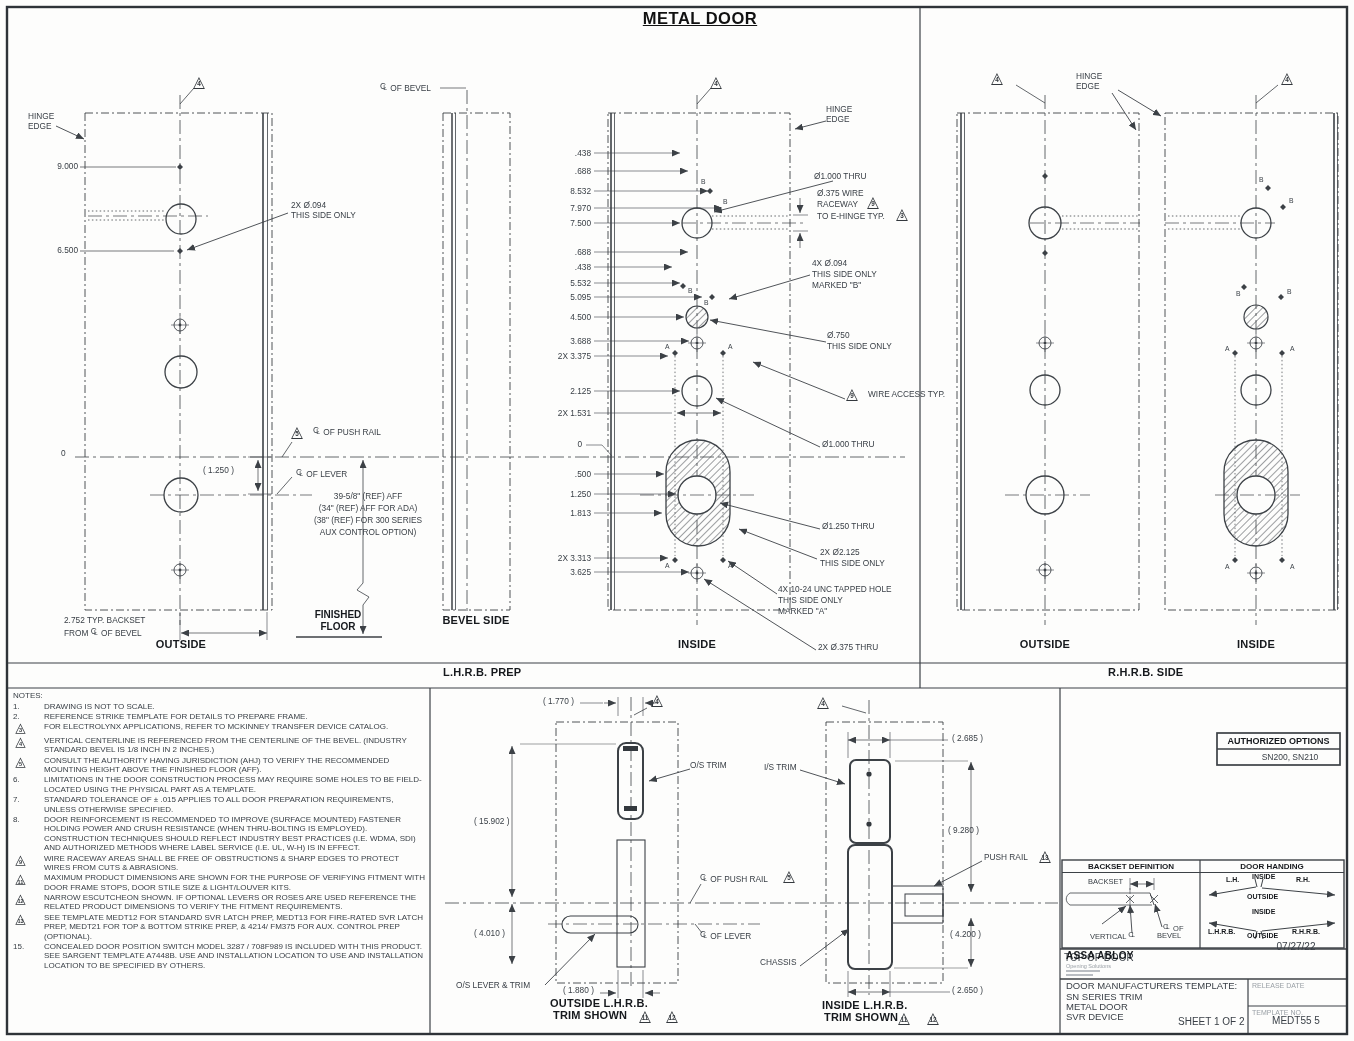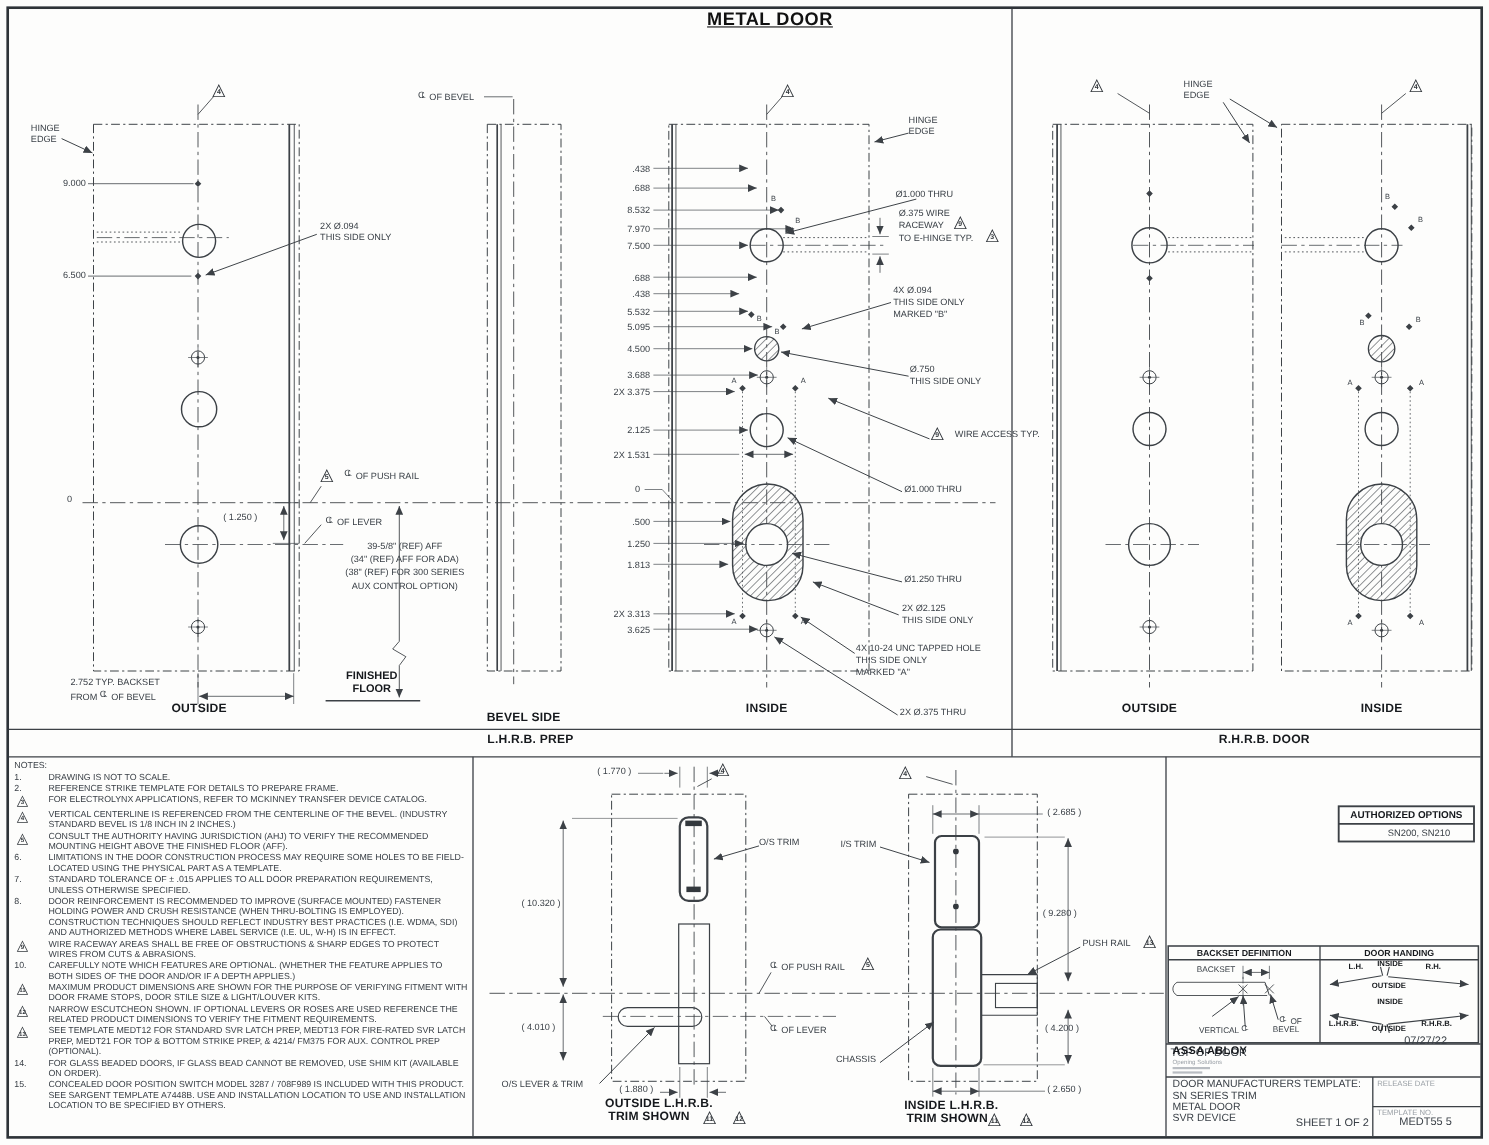--- a/index.html
+++ b/index.html
@@ -328,21 +328,21 @@
 <span class="t ctr bold" style="left:296px;top:622px;width:84px;font-size:10px">FLOOR</span>
 <span class="t" style="left:64px;top:616px">2.752 TYP. BACKSET</span>
 <span class="t" style="left:64px;top:627px"><span>FROM</span> <span class="clsym"><span class="clc">C</span><span class="cll">L</span></span> <span>OF BEVEL</span></span>
 <span class="t ctr vl" style="left:146px;top:640px;width:70px">OUTSIDE</span>
 <span class="tri" style="left:190px;top:74px">
       <span class="tg">△</span>
       <span class="tn">4</span>
     </span>
 
 <span class="t" style="left:380px;top:82px"><span class="clsym"><span class="clc">C</span><span class="cll">L</span></span> <span>OF BEVEL</span></span>
-<span class="t ctr vl" style="left:438px;top:648px;width:76px">BEVEL SIDE</span>
+<span class="t ctr vl" style="left:438px;top:616px;width:76px">BEVEL SIDE</span>
 
 <span class="t wr" style="left:826px;top:105px;width:36px">HINGE EDGE</span>
 <span class="tri" style="left:707px;top:74px">
       <span class="tg">△</span>
       <span class="tn">4</span>
     </span>
 <span class="t tr" style="left:539px;top:149px;width:52px">.438</span>
 <span class="t tr" style="left:539px;top:167px;width:52px">.688</span>
 <span class="t tr" style="left:539px;top:187px;width:52px">8.532</span>
 <span class="t tr" style="left:539px;top:204px;width:52px">7.970</span>
@@ -396,21 +396,21 @@
 <span class="t" style="left:822px;top:522px">Ø1.250 THRU</span>
 <span class="t" style="left:820px;top:548px">2X Ø2.125</span>
 <span class="t" style="left:820px;top:559px">THIS SIDE ONLY</span>
 <span class="t" style="left:778px;top:585px">4X 10-24 UNC TAPPED HOLE</span>
 <span class="t" style="left:778px;top:596px">THIS SIDE ONLY</span>
 <span class="t" style="left:778px;top:607px">MARKED "A"</span>
 <span class="t" style="left:818px;top:643px">2X Ø.375 THRU</span>
 <span class="t ctr vl" style="left:662px;top:640px;width:70px">INSIDE</span>
 
 <span class="t vl" style="left:443px;top:668px">L.H.R.B. PREP</span>
-<span class="t vl" style="left:1108px;top:668px">R.H.R.B. DOOR</span>
+<span class="t vl" style="left:1108px;top:668px">R.H.R.B. SIDE</span>
 
 <span class="tri" style="left:988px;top:70px">
       <span class="tg">△</span>
       <span class="tn">4</span>
     </span>
 <span class="tri" style="left:1278px;top:70px">
       <span class="tg">△</span>
       <span class="tn">4</span>
     </span>
 <span class="t wr" style="left:1076px;top:72px;width:36px">HINGE EDGE</span>
@@ -457,52 +457,44 @@
       </div>
   <div class="note">
         <span class="nm">8.</span>
         <span class="nt">DOOR REINFORCEMENT IS RECOMMENDED TO IMPROVE (SURFACE MOUNTED) FASTENER HOLDING POWER AND CRUSH RESISTANCE (WHEN THRU-BOLTING IS EMPLOYED). CONSTRUCTION TECHNIQUES SHOULD REFLECT INDUSTRY BEST PRACTICES (I.E. WDMA, SDI) AND AUTHORIZED METHODS WHERE LABEL SERVICE (I.E. UL, W-H) IS IN EFFECT.</span>
       </div>
   <div class="note">
         <span class="nm"><span class="ntri"><span class="tg">△</span><span class="tn">9</span></span></span>
         <span class="nt">WIRE RACEWAY AREAS SHALL BE FREE OF OBSTRUCTIONS &amp; SHARP EDGES TO PROTECT WIRES FROM CUTS &amp; ABRASIONS.</span>
       </div>
   <div class="note">
-        <span class="nm">10.</span>
-        <span class="nt">CAREFULLY NOTE WHICH FEATURES ARE OPTIONAL. (WHETHER THE FEATURE APPLIES TO BOTH SIDES OF THE DOOR AND/OR IF A DEPTH APPLIES.)</span>
-      </div>
-  <div class="note">
         <span class="nm"><span class="ntri"><span class="tg">△</span><span class="tn">11</span></span></span>
         <span class="nt">MAXIMUM PRODUCT DIMENSIONS ARE SHOWN FOR THE PURPOSE OF VERIFYING FITMENT WITH DOOR FRAME STOPS, DOOR STILE SIZE &amp; LIGHT/LOUVER KITS.</span>
       </div>
   <div class="note">
         <span class="nm"><span class="ntri"><span class="tg">△</span><span class="tn">12</span></span></span>
         <span class="nt">NARROW ESCUTCHEON SHOWN. IF OPTIONAL LEVERS OR ROSES ARE USED REFERENCE THE RELATED PRODUCT DIMENSIONS TO VERIFY THE FITMENT REQUIREMENTS.</span>
       </div>
   <div class="note">
         <span class="nm"><span class="ntri"><span class="tg">△</span><span class="tn">13</span></span></span>
         <span class="nt">SEE TEMPLATE MEDT12 FOR STANDARD SVR LATCH PREP, MEDT13 FOR FIRE-RATED SVR LATCH PREP, MEDT21 FOR TOP &amp; BOTTOM STRIKE PREP, &amp; 4214/ FM375 FOR AUX. CONTROL PREP (OPTIONAL).</span>
       </div>
   <div class="note">
-        <span class="nm">14.</span>
-        <span class="nt">FOR  GLASS BEADED DOORS, IF GLASS BEAD CANNOT BE REMOVED, USE SHIM KIT (AVAILABLE ON ORDER).</span>
-      </div>
-  <div class="note">
         <span class="nm">15.</span>
         <span class="nt">CONCEALED DOOR POSITION SWITCH MODEL 3287 / 708F989 IS INCLUDED WITH THIS PRODUCT. SEE SARGENT TEMPLATE A7448B. USE AND INSTALLATION LOCATION TO USE AND INSTALLATION LOCATION TO BE SPECIFIED BY OTHERS.</span>
       </div>
 </div>
 
 <span class="t" style="left:543px;top:697px">( 1.770 )</span>
 <span class="tri" style="left:648px;top:692px">
       <span class="tg">△</span>
       <span class="tn">4</span>
     </span>
 <span class="t" style="left:690px;top:761px">O/S TRIM</span>
-<span class="t" style="left:474px;top:817px">( 10.320 )</span>
+<span class="t" style="left:474px;top:817px">( 15.902 )</span>
 <span class="t" style="left:700px;top:873px"><span class="clsym"><span class="clc">C</span><span class="cll">L</span></span> <span>OF PUSH RAIL</span></span>
 <span class="tri" style="left:780px;top:868px">
       <span class="tg">△</span>
       <span class="tn">5</span>
     </span>
 <span class="t" style="left:700px;top:930px"><span class="clsym"><span class="clc">C</span><span class="cll">L</span></span> <span>OF LEVER</span></span>
 <span class="t" style="left:474px;top:929px">( 4.010 )</span>
 <span class="t" style="left:456px;top:981px">O/S LEVER &amp; TRIM</span>
 <span class="t" style="left:563px;top:986px">( 1.880 )</span>
 <span class="t vl" style="left:550px;top:999px">OUTSIDE L.H.R.B.</span>

